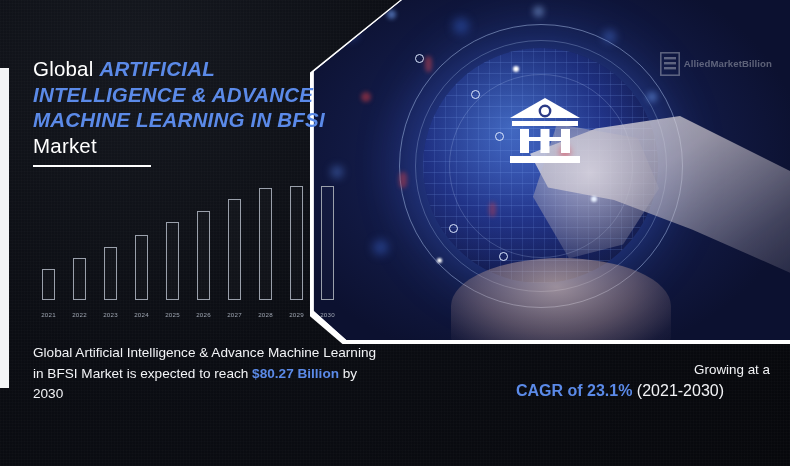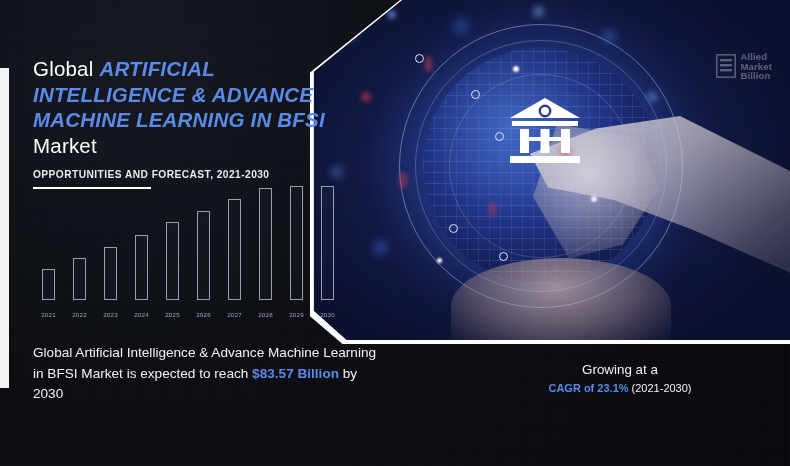--- a/index.html
+++ b/index.html
@@ -86,22 +86,22 @@
     position:absolute; left:33px; top:343px; width:350px; z-index:7;
     font-size:13.6px; line-height:20.5px; color:#f2f3f6; font-weight:500;
   }
   .statement .hl{ color:#5b8ae8; font-weight:700; }
 
   
   .cagr{
     position:absolute; left:470px; top:362px; width:300px; z-index:7;
     text-align:center; color:#f2f3f6;
   }
-  .cagr-line1{ font-size:13.4px; font-weight:500; }
-  .cagr-line2{ margin-top:5px; font-size:11px; font-weight:500; }
+  .cagr-line1{ font-size:13.4px; font-weight:500;text-align:right; }
+  .cagr-line2{ margin-top:5px; font-size:16px; font-weight:500; }
   .cagr-line2 .hl{ color:#5b8ae8; font-weight:700; }
 
   
   .panel-wrap{
     position:absolute; left:300px; top:-4px;
     width:500px; height:348px; z-index:4;
   }
   .panel-border{
     position:absolute; inset:0;
     clip-path: polygon(21% 0%, 100% 0%, 100% 100%, 8.5% 100%, 2% 92%, 2% 22%);
@@ -183,21 +183,21 @@
   .bokeh{ position:absolute; inset:0; z-index:3; }
 
   
   .logo{
     position:absolute; right:18px; top:52px; z-index:9;
     display:flex; align-items:center; gap:4px;
     opacity:.42;
   }
   .logo-mark{ width:20px; height:24px; flex:0 0 auto; }
   .logo-text{
-    display:flex; flex-direction:column; justify-content:center;
+    display:flex; flex-direction:row; justify-content:center;
     font-size:9.6px; font-weight:700; line-height:9.6px;
     color:#c9ccd4; letter-spacing:.1px;
   }
 </style>
 </head>
 <body>
 
 <div id="infographic">
 
   <div class="left-strip"></div>
@@ -267,21 +267,20 @@
       <span>Billion</span>
     </div>
   </div>
 
   <div class="left-col">
     <h1 class="title">
       <span class="lead">Global</span>
       <span class="accent">ARTIFICIAL INTELLIGENCE &amp; ADVANCE MACHINE LEARNING IN BFSI</span>
       <span class="lead">Market</span>
     </h1>
-    <div class="subtitle">OPPORTUNITIES AND FORECAST, 2021-2030</div>
     <div class="subrule"></div>
   </div>
 
   <div class="chart">
     <div class="bars" id="bars">
         <div class="bar-slot">
           <div class="bar" title="2021: 8.3" style="height: 31px;"></div>
         </div>
         <div class="bar-slot">
           <div class="bar" title="2022: 10.3" style="height: 42px;"></div>
@@ -319,21 +318,21 @@
         <div class="lbl">2025</div>
         <div class="lbl">2026</div>
         <div class="lbl">2027</div>
         <div class="lbl">2028</div>
         <div class="lbl">2029</div>
         <div class="lbl">2030</div>
       </div>
   </div>
 
   <div class="statement">
-    <span>Global Artificial Intelligence &amp; Advance Machine Learning in BFSI Market is expected to reach </span><span class="hl">$83.57 Billion</span><span> by 2030</span>
+    <span>Global Artificial Intelligence &amp; Advance Machine Learning in BFSI Market is expected to reach </span><span class="hl">$80.27 Billion</span><span> by 2030</span>
   </div>
 
   <div class="cagr">
     <div class="cagr-line1">Growing at a</div>
     <div class="cagr-line2">
       <span class="hl">CAGR of 23.1%</span><span> (2021-2030)</span>
     </div>
   </div>
 
 </div>

